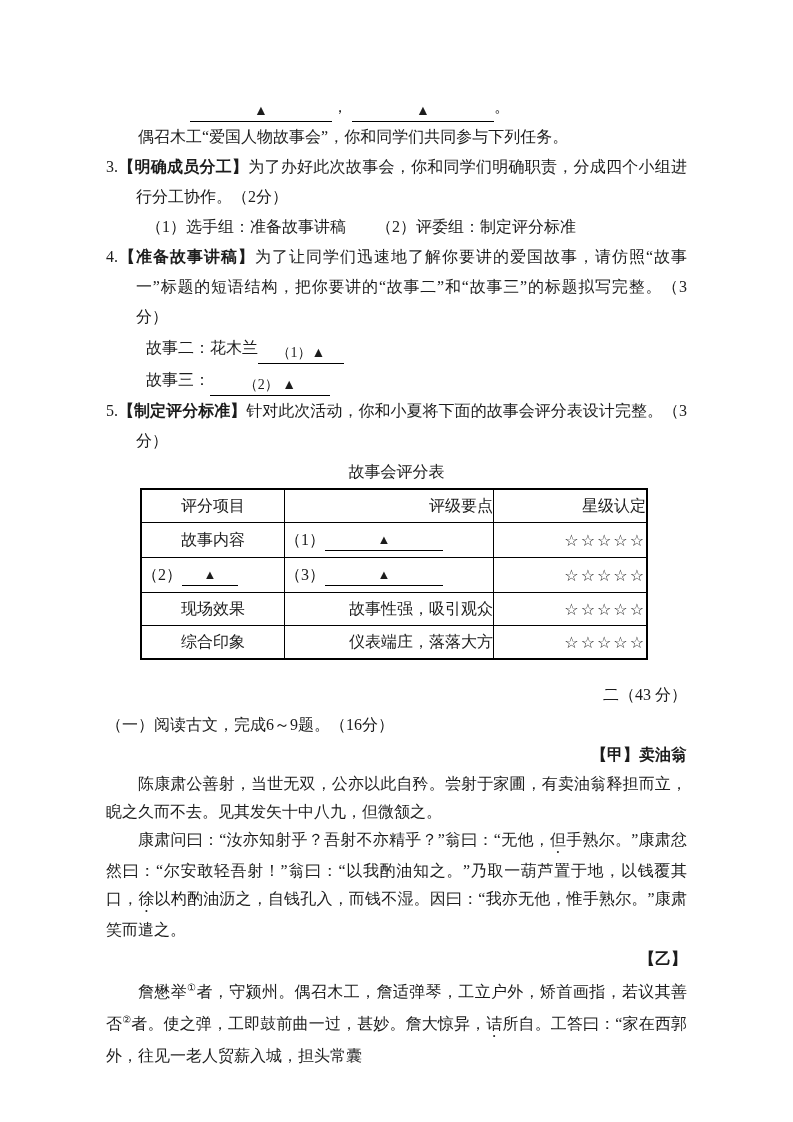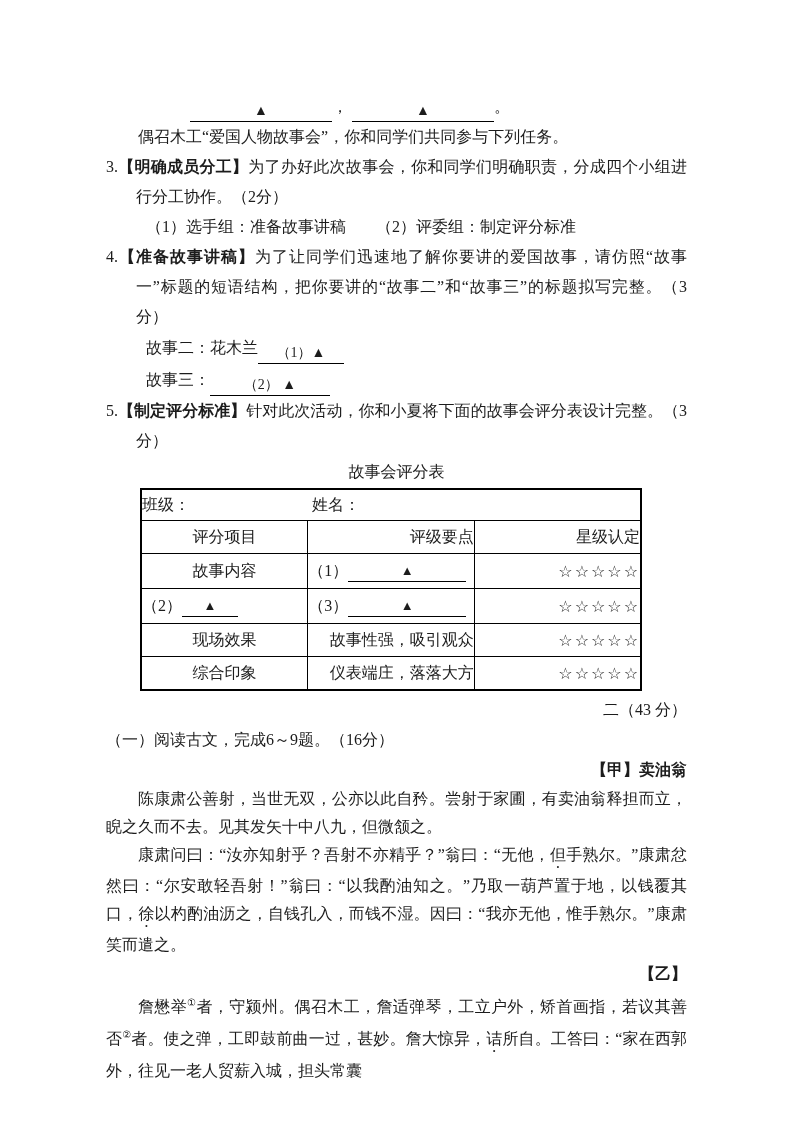--- a/index.html
+++ b/index.html
@@ -33,21 +33,21 @@
   td.c-point{width:208px;}
   td.c-star{width:152px;text-align:right;letter-spacing:2px;}
   td.pad-left{text-align:left;padding-left:12px;}
   .h30 td{height:30px;} .h32 td{height:32px;} .h34 td{height:34px;}
   .center{text-align:right;}
   .para{line-height:28px;text-align:justify;text-indent:2em;}
   .sup{font-size:10px;vertical-align:super;}
   .emph{
     -webkit-text-emphasis:filled dot;-webkit-text-emphasis-position:under right;
     text-emphasis:filled dot;text-emphasis-position:under right;
-  } .mt4{margin-top:4px;}
+  } .mt4{margin-top:20px;}
 </style>
 </head>
 <body>
 
 <div class="page">
 
   <div class="answer-line">
     <span class="ul">▲</span><span>，</span>
     <span class="ul">▲</span><span>。</span>
   </div>
@@ -72,26 +72,20 @@
     <span>故事三：</span><span class="ul" style="width:120px;font-size:14px;">（2） ▲</span>
   </div>
 
   <div class="hang">
     <span>5.</span><span class="blabel">【制定评分标准】</span><span>针对此次活动，你和小夏将下面的故事会评分表设计完整。（3 分）</span>
   </div>
 
   <div class="tbl-title">故事会评分表</div>
   <table class="score">
     <tbody>
-        <tr class="h30">
-      <td colspan="3" class="pad-left">
-        <span>班级：</span>
-        <span style="margin-left:118px;">姓名：</span>
-      </td>
-    </tr>
     <tr class="h32">
       <td class="c-item">评分项目</td>
       <td class="c-point center">评级要点</td>
       <td class="c-star" style="letter-spacing:0;">星级认定</td>
     </tr>
     <tr class="h34">
       <td class="c-item">故事内容</td>
       <td class="c-point pad-left">
         <span>（1）</span><span class="ul" style="width:118px;">▲</span>
       </td>

